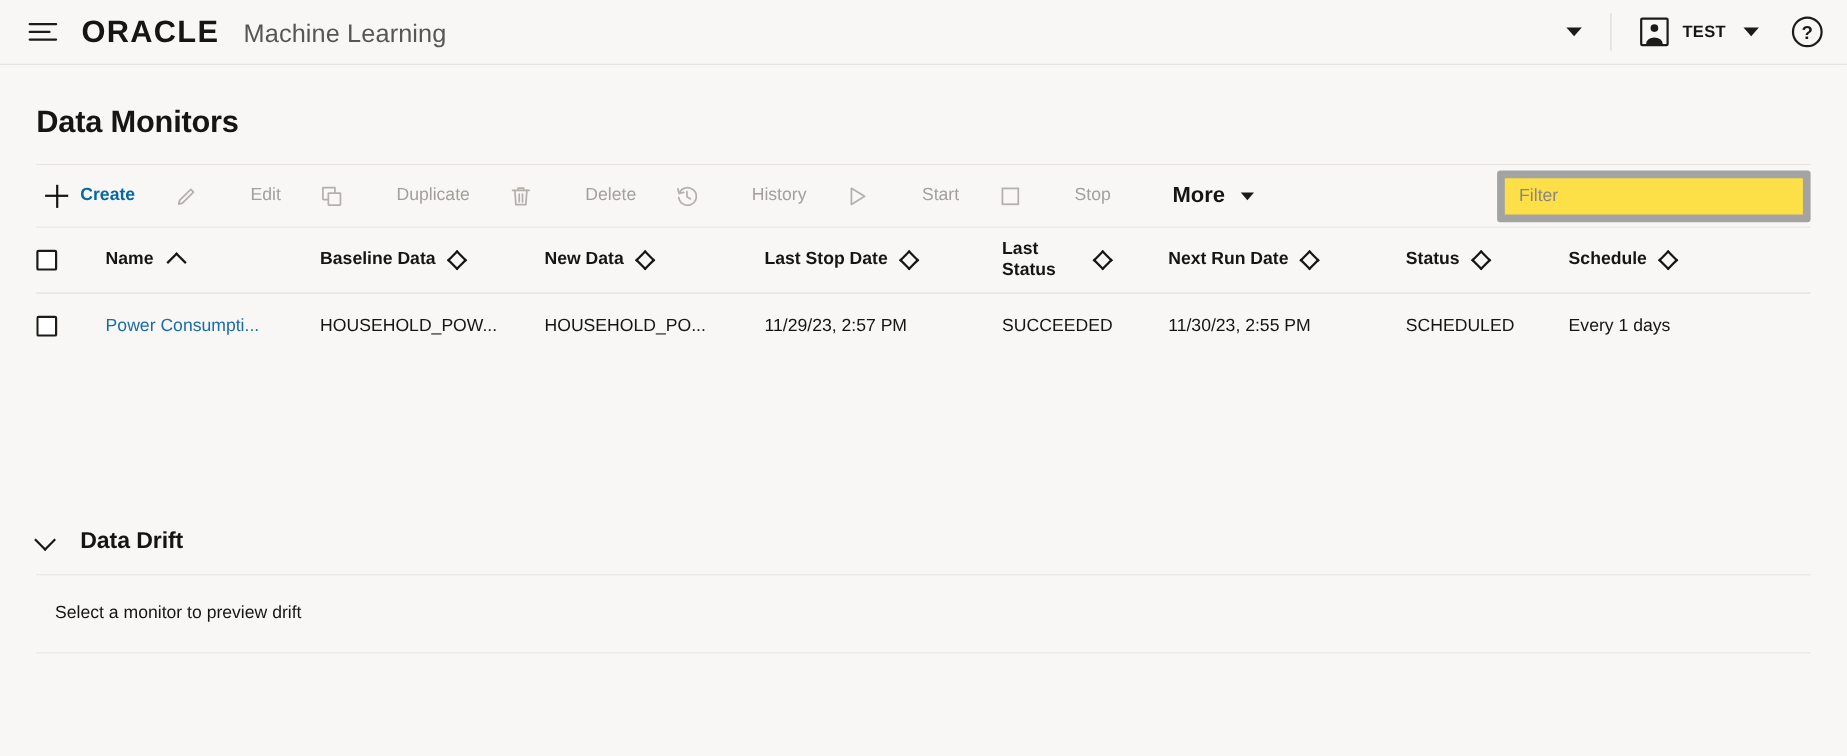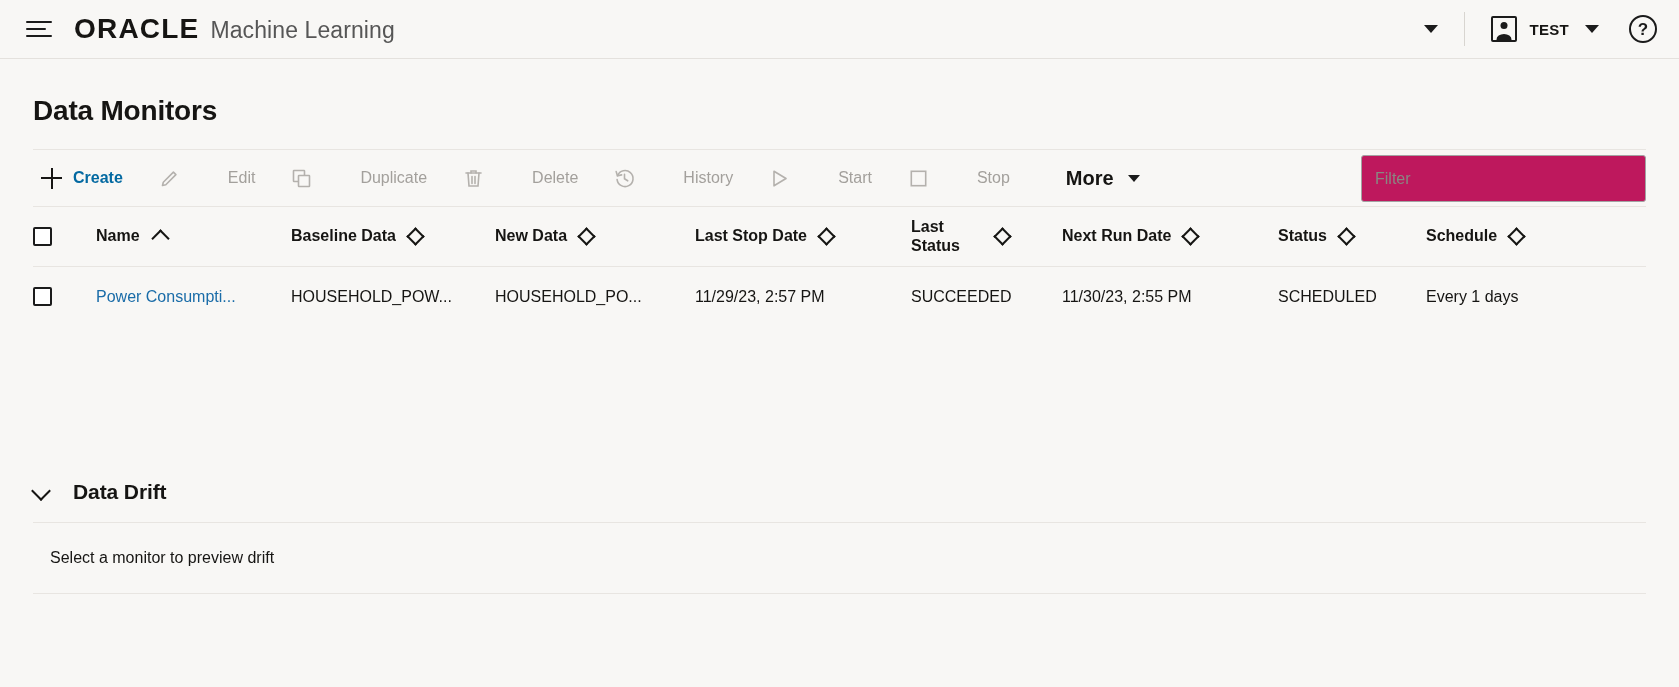--- a/index.html
+++ b/index.html
@@ -40,21 +40,21 @@
     background: #1b1b1b;
     border-radius: 1px;
   }
   .hamburger span:nth-child(1) { width: 26px; }
   .hamburger span:nth-child(2) { width: 20px; }
   .hamburger span:nth-child(3) { width: 26px; }
 
   .brand {
     display: flex;
     align-items: baseline;
-    gap: 11px;
+    gap: 22px;
   }
   .brand-oracle {
     font-size: 28px;
     font-weight: 700;
     letter-spacing: 1.2px;
     color: #161513;
     font-family: "Liberation Sans", sans-serif;
   }
   .brand-product {
     font-size: 23px;
@@ -234,23 +234,23 @@
     border-right-width: 6px;
     border-top-width: 7px;
   }
 
   .filter-input {
     position: absolute;
     right: 0;
     top: 5px;
     width: 285px;
     height: 47px;
-    border: 1px solid #a3a3a3;
+    border: 7px solid #a3a3a3;
     border-radius: 3px;
-    background: #be185d;
+    background: #fde047;
     font-size: 16px;
     padding: 0 13px;
     color: #161513;
     font-family: "Liberation Sans", sans-serif;
   }
   .filter-input::placeholder { color: #8a8782; }
 
   
   table.monitors {
     width: 100%;

